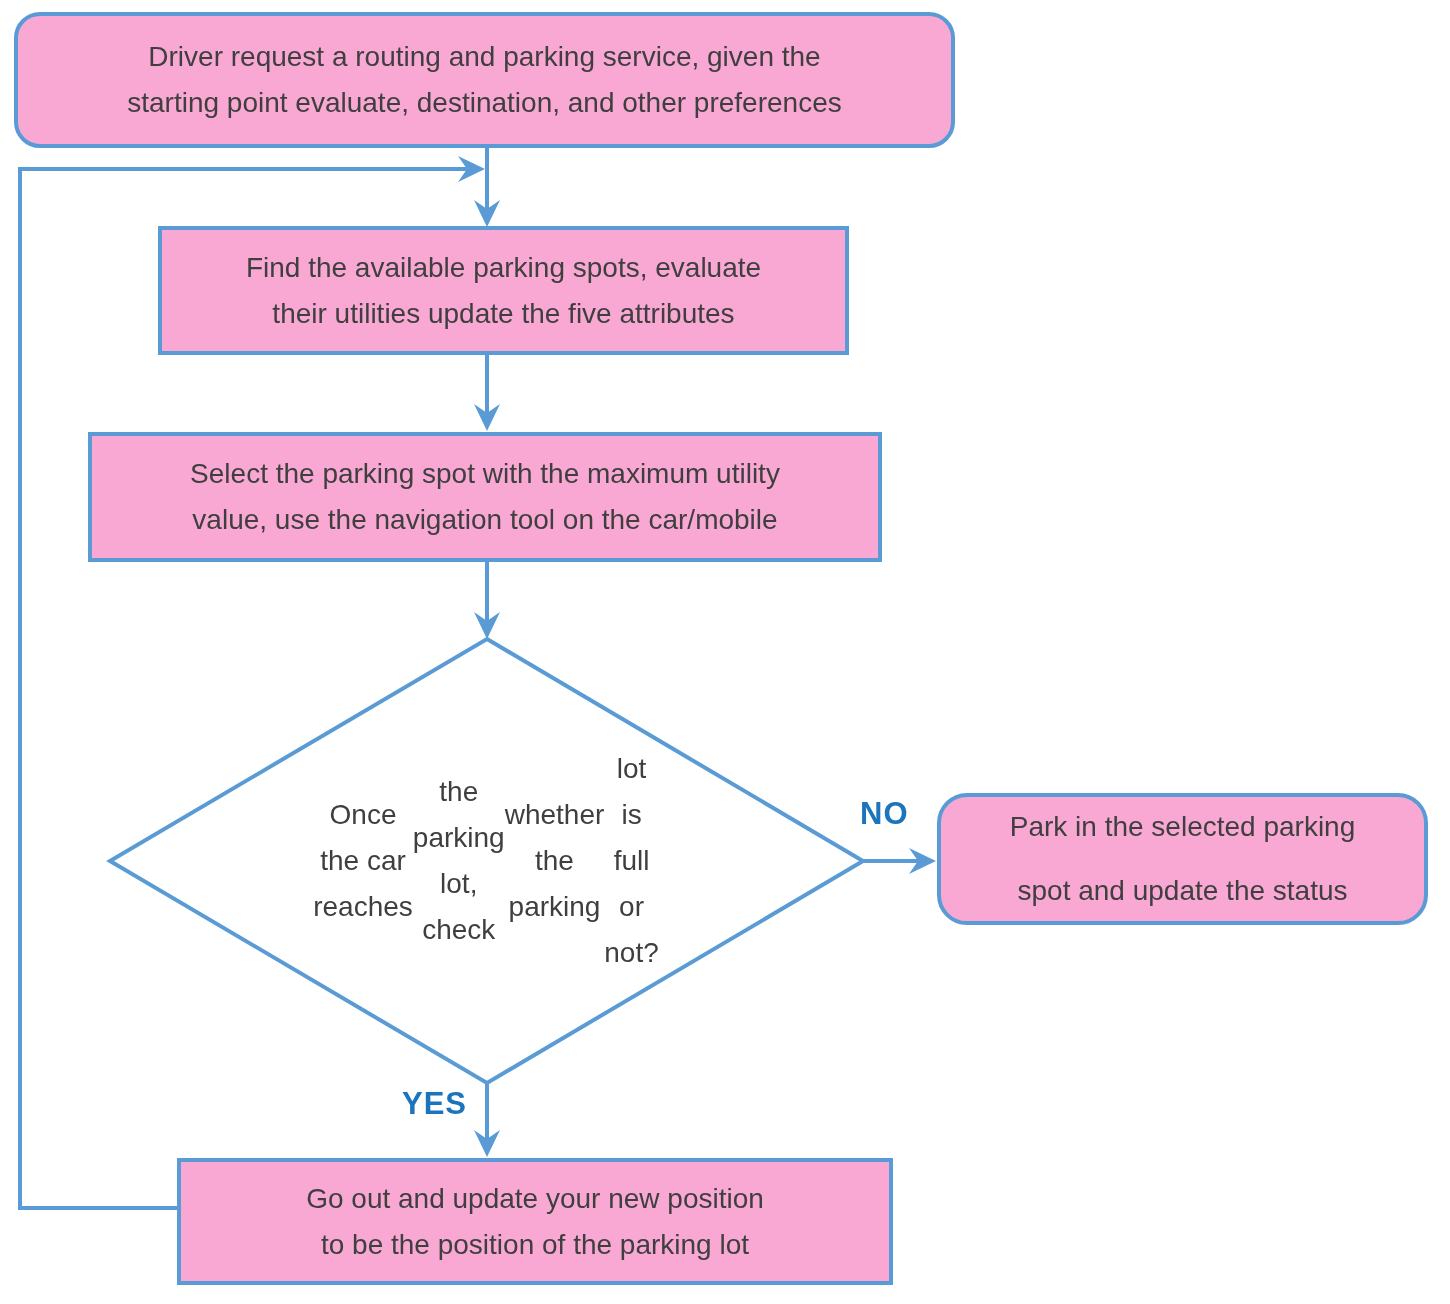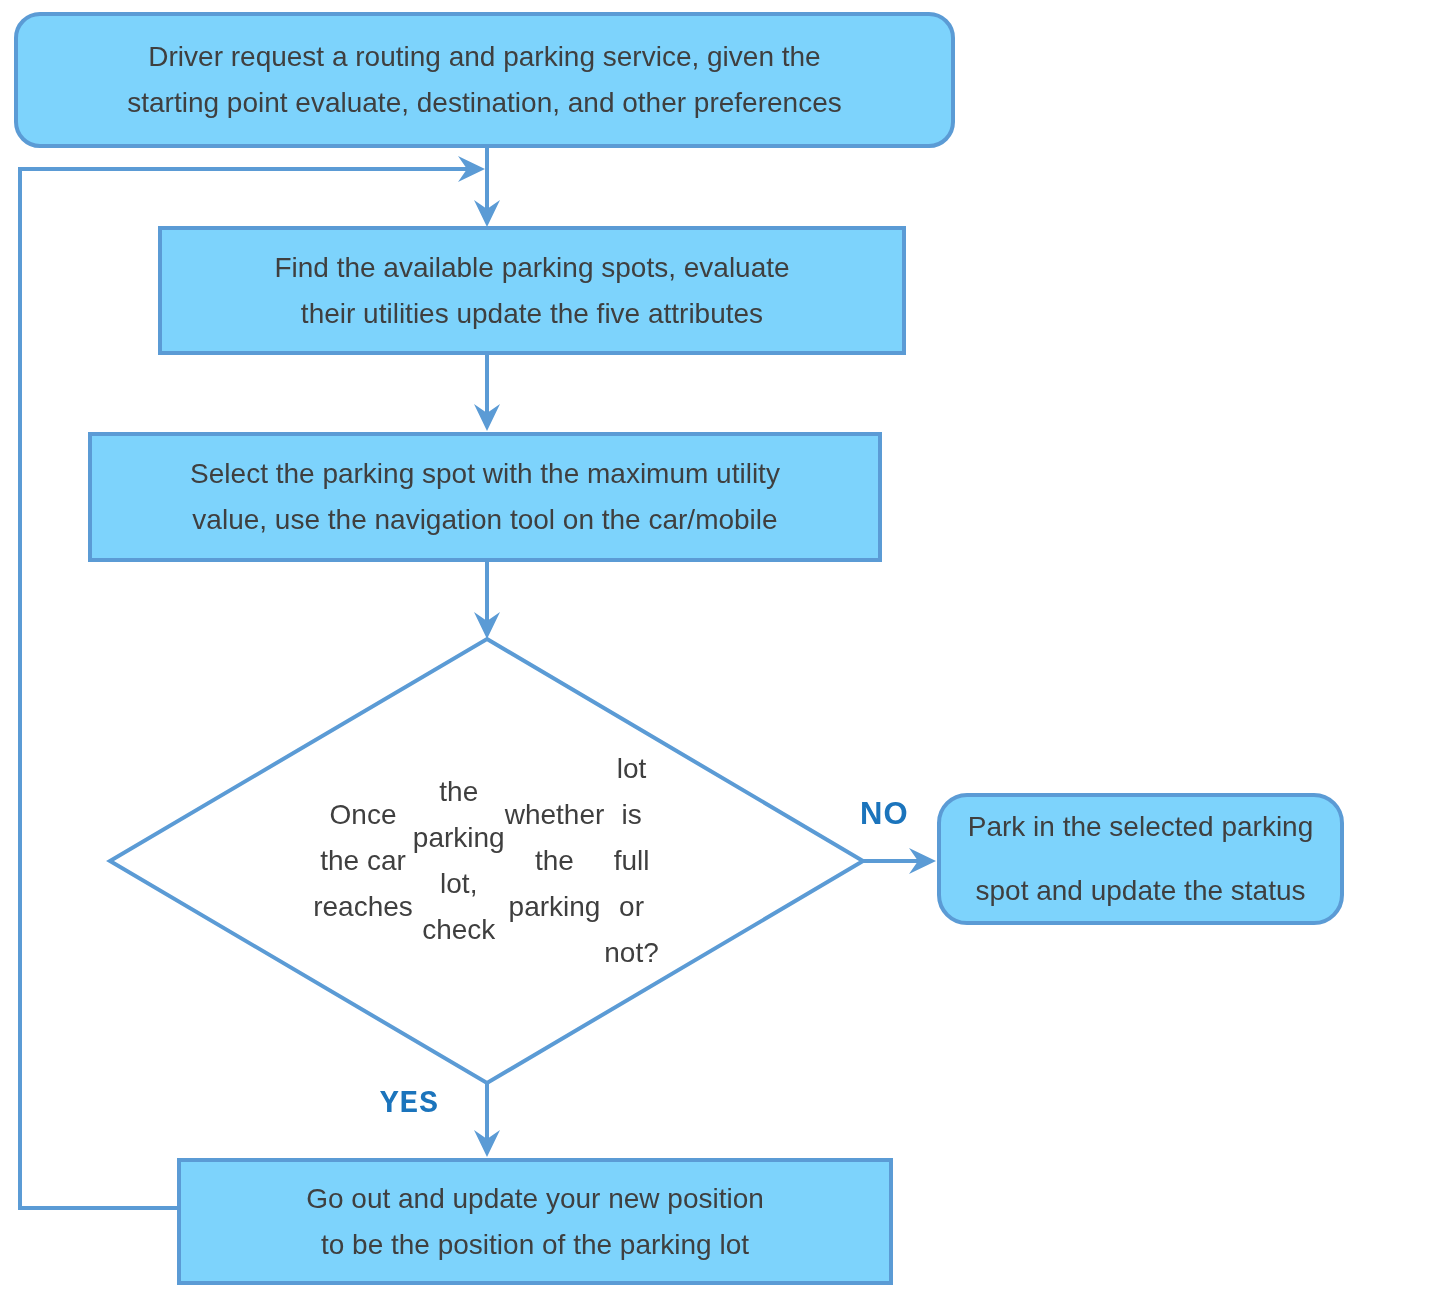--- a/index.html
+++ b/index.html
@@ -38,40 +38,40 @@
   }
   .wires .shape {
     stroke: var(--accent);
     stroke-width: 4;
     fill: #ffffff;
   }
   .node {
     position: absolute;
     box-sizing: border-box;
     border: 4px solid var(--accent);
-    background: #7dd3fc;
+    background: #f9a8d4;
     color: var(--text);
     display: flex;
     flex-direction: column;
     align-items: center;
     justify-content: center;
     text-align: center;
     font-size: 28px;
     line-height: 46px;
   }
   .node .line {
     white-space: nowrap;
   }
   .node.rounded-lg { border-radius: 26px; }
   .node.rounded-md { border-radius: 30px; }
 
   .node-start  { left: 14px;  top: 12px;   width: 941px; height: 136px; }
-  .node-find   { left: 158px; top: 226px;  width: 748px; height: 129px; }
+  .node-find   { left: 158px; top: 226px;  width: 691px; height: 129px; }
   .node-select { left: 88px;  top: 432px;  width: 794px; height: 130px; }
-  .node-park   { left: 937px; top: 793px;  width: 407px; height: 132px; gap: 18px; }
+  .node-park   { left: 937px; top: 793px;  width: 491px; height: 132px; gap: 18px; }
   .node-goout  { left: 177px; top: 1158px; width: 716px; height: 127px; }
 
   .diamond-text {
     position: absolute;
     left: 316px;
     top: 768px;
     width: 340px;
     height: 186px;
     display: flex;
     flex-direction: row;
@@ -83,21 +83,21 @@
     line-height: 46px;
   }
   .edge-label {
     position: absolute;
     color: var(--label);
     font-weight: bold;
     font-size: 31px;
     letter-spacing: 1px;
   }
   .edge-label-no  { left: 860px; top: 796px; text-align: right; }
-  .edge-label-yes { left: 380px; top: 1086px; font-family: Liberation Mono, monospace; }
+  .edge-label-yes { left: 402px; top: 1086px; }
 </style>
 </head>
 <body>
 
 <div class="canvas">
 
   <svg class="wires" viewBox="0 0 1450 1304" xmlns="http://www.w3.org/2000/svg">
 
     <line class="stroke" x1="487" y1="148" x2="487" y2="209"></line>
     <path class="head" d="M 474 200 L 487 227 L 500 200 L 487 209 Z"></path>

